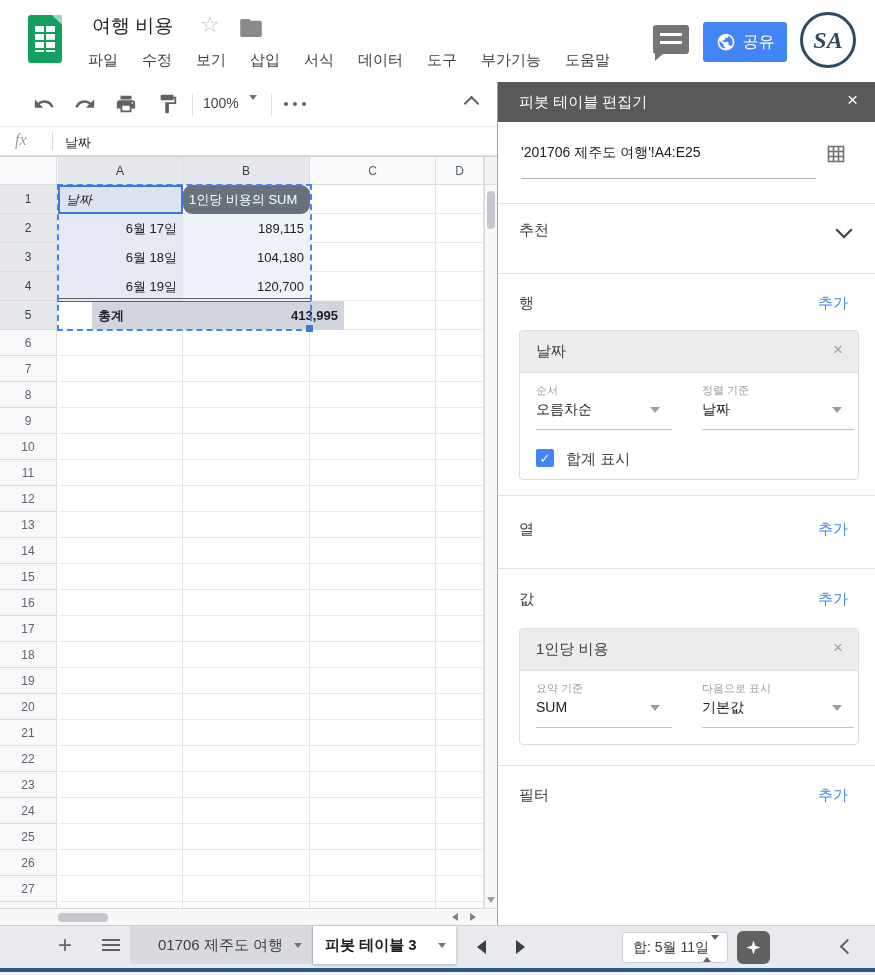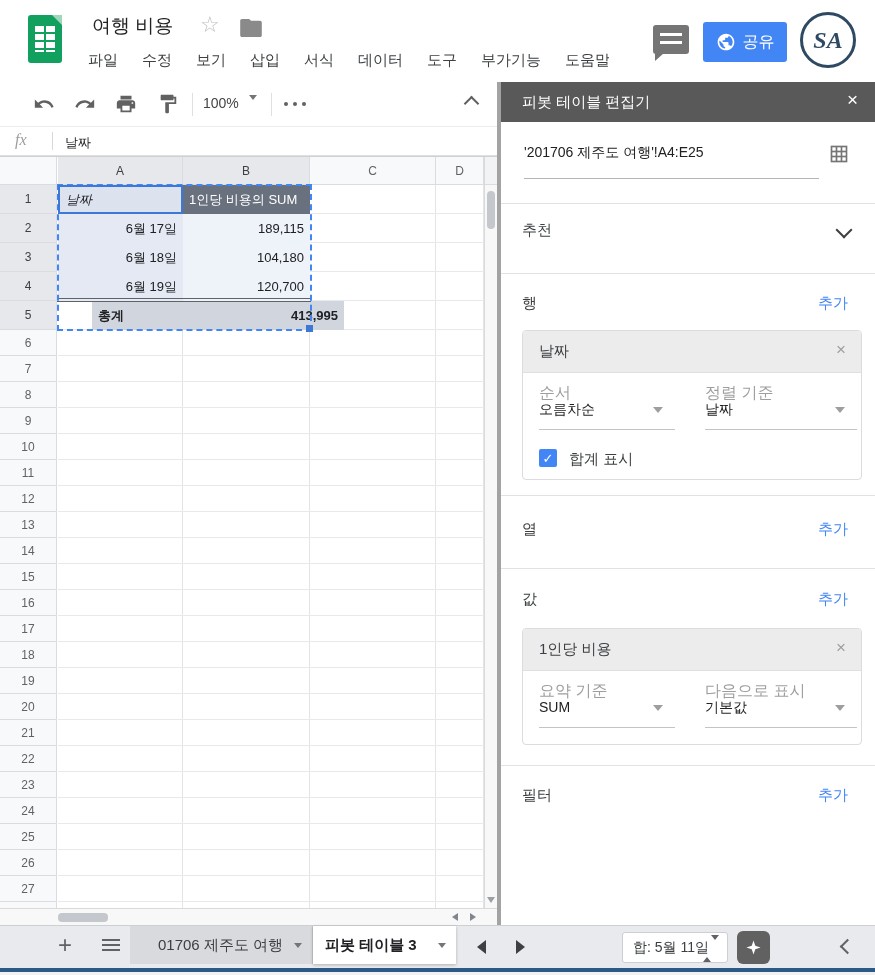--- a/index.html
+++ b/index.html
@@ -58,60 +58,60 @@
   .col-header { top:0; height:28px; border-bottom-width:1px; border-right-width:1px; }
   .row-header { left:0; width:57px; border-bottom-width:1px; border-right-width:1px; }
   .hl { background:#e6e8eb; color:#3c4043; }
   #corner-box { position:absolute; left:0; top:0; width:57px; height:28px; background:#f8f9fa;
     border-bottom:1px solid #d9dce0; border-right:1px solid #d9dce0; }
   .vline { position:absolute; width:1px; background:#e2e4e7; }
   .hline { position:absolute; height:1px; background:#e7e9ec; left:58px; width:426px; }
   .pcell { position:absolute; font-size:13px; display:flex; align-items:center; padding:0 6px; z-index:2; color:#202124; }
   .pcell.num { justify-content:flex-end; }
   .cell-a1 { background:#dce3ef; border:2px solid var(--sel); font-style:italic; z-index:4; }
-  .cell-b1 { background:var(--pivothead); color:#fff; overflow:hidden; white-space:nowrap; }
+  .cell-b1 { background:var(--pivothead); color:#fff; overflow:hidden; white-space:nowrap;border-radius:9px; }
   .cell-pa { background:#e4e9f3; justify-content:flex-end; }
   .cell-pb { background:#eef2f9; }
   .cell-ta, .cell-tb { background:#d0d5de; font-weight:bold;margin-left:34px; }
   #total-divider { position:absolute; left:57px; width:254px; height:4px; z-index:3;
     border-top:1px solid #5f6368; border-bottom:1px solid #5f6368; }
 
   
   #vscroll { position:absolute; left:484px; top:0; width:13px; height:752px; background:#f8f8f8; border-left:1px solid #dadada; }
   #vscroll .vcorner { position:absolute; left:0; top:0; width:13px; height:28px; background:#f1f3f4; border-bottom:1px solid #d9dce0; }
   #vscroll .thumb { position:absolute; left:2px; top:34px; width:8px; height:38px; background:#c4c7cb; border-radius:4px; }
   #vscroll .down { position:absolute; left:2px; bottom:6px; width:0; height:0;
     border-left:4px solid transparent; border-right:4px solid transparent; border-top:6px solid #9aa0a6; }
   #hscroll { left:0; top:908px; width:497px; height:17px; background:#f8f8f8; border-top:1px solid #dadada; }
   #hscroll .thumb { position:absolute; left:58px; top:4px; width:50px; height:9px; background:#c4c7cb; border-radius:4px; }
   #hscroll .left-a { position:absolute; left:452px; top:4px; width:0; height:0;
     border-top:4px solid transparent; border-bottom:4px solid transparent; border-right:6px solid #80868b; }
   #hscroll .right-a { position:absolute; left:470px; top:4px; width:0; height:0;
     border-top:4px solid transparent; border-bottom:4px solid transparent; border-left:6px solid #80868b; }
 
   
-  #panel { left:497px; top:82px; width:378px; height:843px; background:#fff; border-left:4px solid #a3a3a3; }
+  #panel { left:497px; top:82px; width:378px; height:843px; background:#fff; border-left:1px solid #a3a3a3; }
   #panel-header { position:absolute; left:0; top:0; width:100%; height:40px; background:var(--panelhead);
     display:flex; align-items:center; }
   #panel-title { margin-left:21px; color:#fff; font-size:15px; }
   #panel-close { position:absolute; right:13px; top:7px; color:#fff; font-size:19px; cursor:pointer; padding:0 4px; }
   #range-text { position:absolute; left:23px; top:62px; font-size:14px; color:#202124; }
   #range-underline { position:absolute; left:23px; top:96px; width:295px; height:1px; background:#b5b5b5; }
   #range-grid-icon { position:absolute; left:328px; top:62px; }
   .pdivider { position:absolute; left:0; width:100%; height:1px; background:#e2e2e2; }
   .sec-label { position:absolute; left:21px; font-size:15px; color:#3c4043; }
   .add-link { position:absolute; right:27px; font-size:15px; color:var(--accent); cursor:pointer; }
   #suggested-chevron { position:absolute; right:25px; top:142px; width:12px; height:12px;
     border-right:2.5px solid #3c4043; border-bottom:2.5px solid #3c4043; transform:rotate(45deg); cursor:pointer; }
   .card { position:absolute; left:21px; width:340px; background:#fff; border:1px solid #dadce0; border-radius:4px; }
   .card-header { position:relative; height:42px; background:#ececec; border-bottom:1px solid #e0e0e0;
     border-radius:4px 4px 0 0; display:flex; align-items:center; }
   .card-title { margin-left:16px; font-size:15px; color:#3c4043; }
   .card-close { position:absolute; right:12px; top:9px; color:#9e9e9e; font-size:17px; cursor:pointer; padding:0 3px; }
-  .fld-label { position:absolute; font-size:16px; color:#9e9e9e; }
+  .fld-label { position:absolute; font-size:11px; color:#9e9e9e; }
   .fld-value { position:absolute; font-size:14px; color:#202124; cursor:pointer; }
   .fld-line { position:absolute; height:1px; background:#c4c4c4; }
   .fld-arrow { position:absolute; width:0; height:0; border-left:5px solid transparent; border-right:5px solid transparent;
     border-top:6px solid #9e9e9e; cursor:pointer; }
   .col1 { left:16px; } .col2 { left:182px; }
   #totals-checkbox { position:absolute; left:16px; top:118px; width:18px; height:18px; background:var(--accent);
     border-radius:2px; color:#fff; font-size:13px; display:flex; align-items:center; justify-content:center; cursor:pointer; }
   #totals-label { position:absolute; left:46px; top:119px; font-size:15px; color:#3c4043; }
 
   

